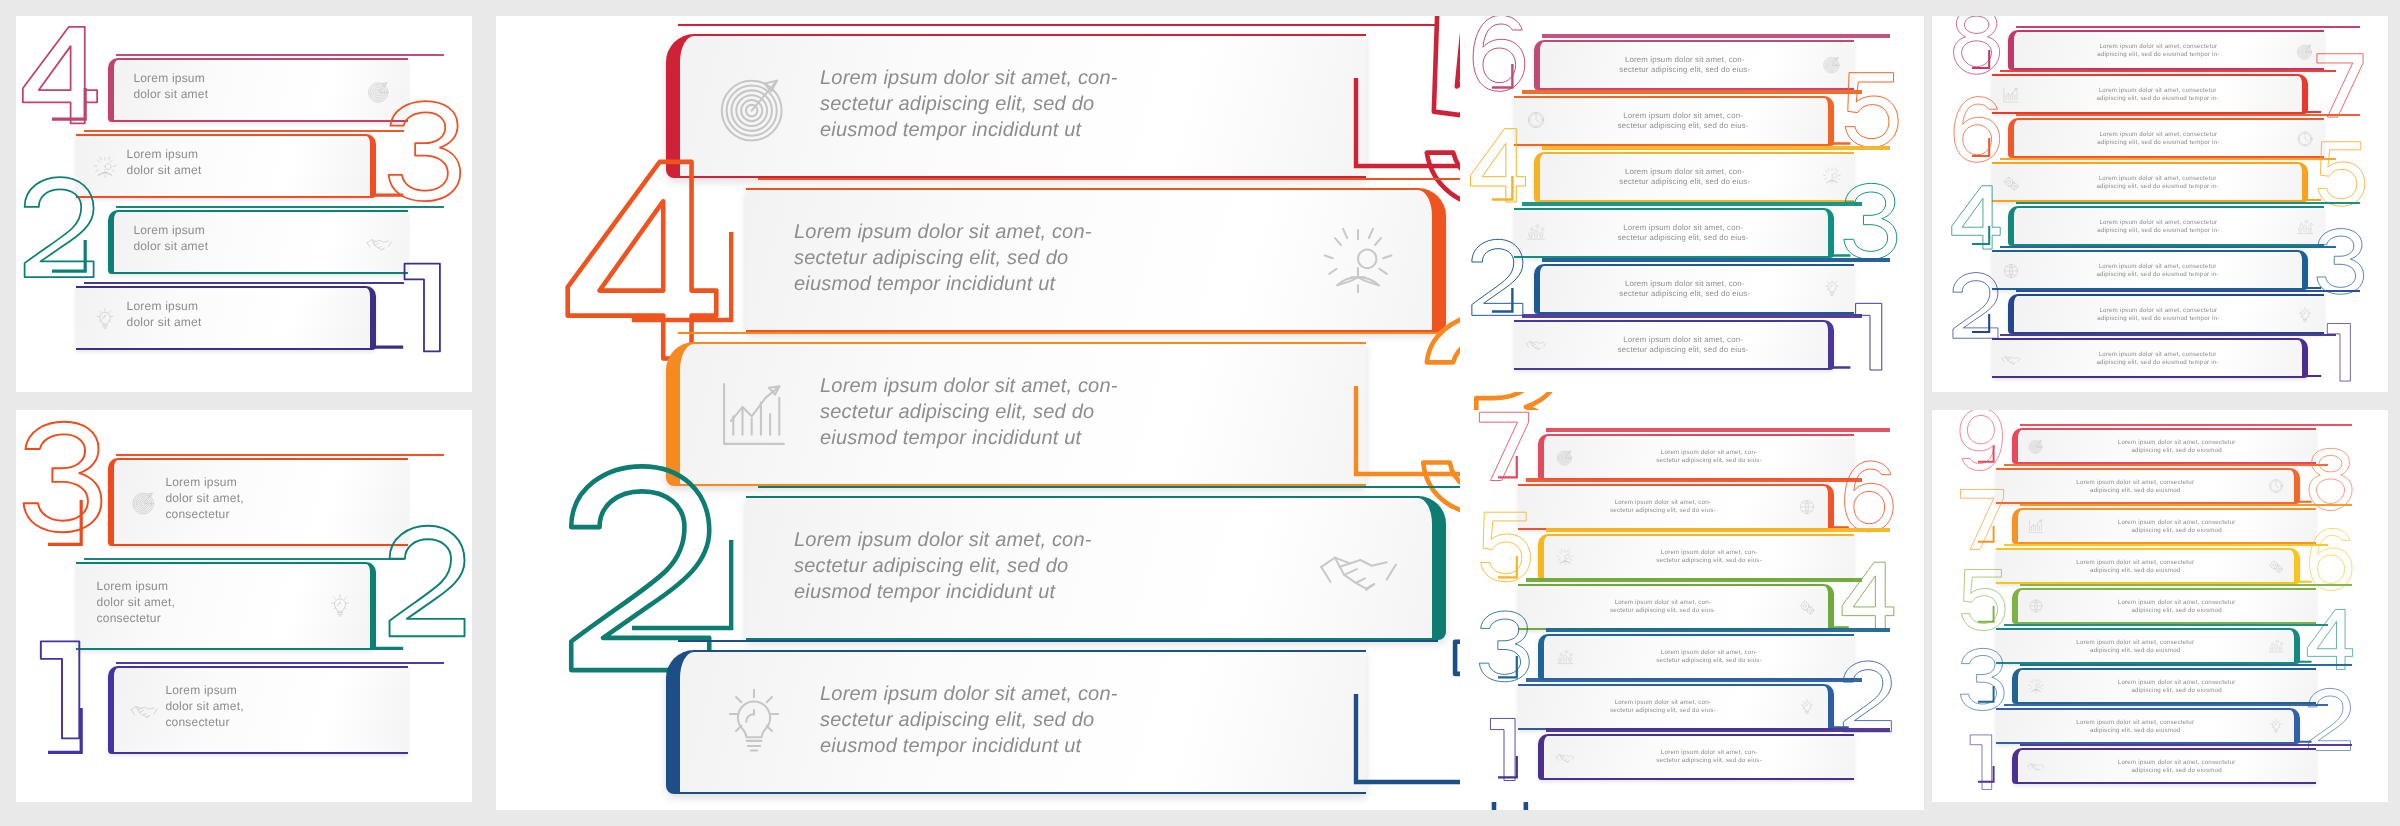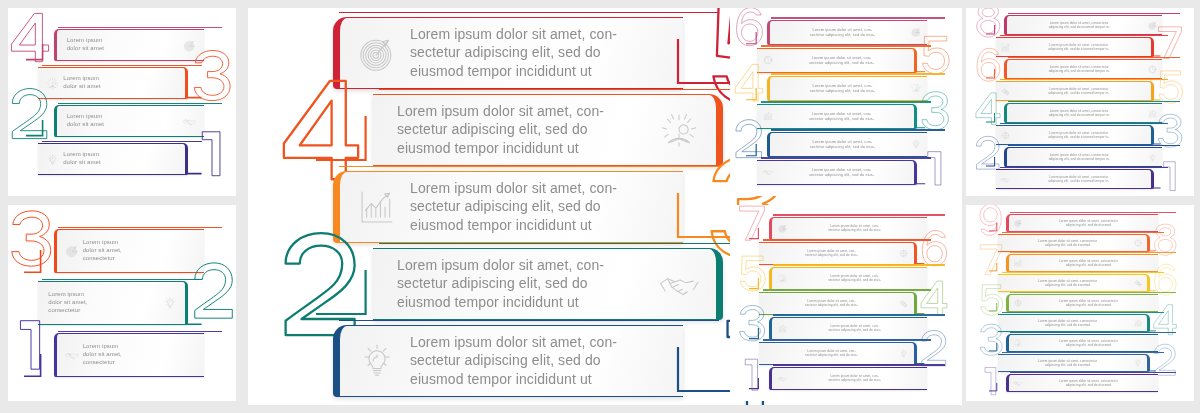--- a/index.html
+++ b/index.html
@@ -54,21 +54,21 @@
   }
   .num svg{display:block;overflow:visible;}
 
   
   .hook{position:absolute;}
   .hook svg{display:block;overflow:visible;}
 
   .tiny{font-size:3.1px;line-height:1.3;}
   .mini{font-size:3.9px;line-height:1.32;}
   .med{font-size:6.0px;line-height:1.35;}
-  .big{font-size:14px;line-height:1.37;}
+  .big{font-size:10px;line-height:1.37;font-style:italic;}
 </style>
 </head>
 <body>
 
 <div class="stage">
     <div class="panel" style="left: 8px; top: 8px; width: 228px; height: 188px;">
       <div class="rows">
         <div class="hair" style="background: rgb(192, 67, 107); left: 49.7px; top: 18.5px; width: 164px; opacity: 0.95;"></div>
         <div class="row lft" style="left: 45.7px; top: 21px; width: 150px; height: 32px; border-top: 1.2px solid rgb(192, 67, 107); border-bottom: 1.2px solid rgb(192, 67, 107); border-left: 3px solid rgb(192, 67, 107); border-top-left-radius: 5px; border-bottom-left-radius: 2px; padding-left: 7px; padding-right: 7px; box-shadow: rgba(0, 0, 0, 0.1) 0px 1px 2px;">
           <div class="txt med" style="flex: 1 1 0%; white-space: pre-line; text-align: left; padding: 0px 3px;">Lorem ipsum

